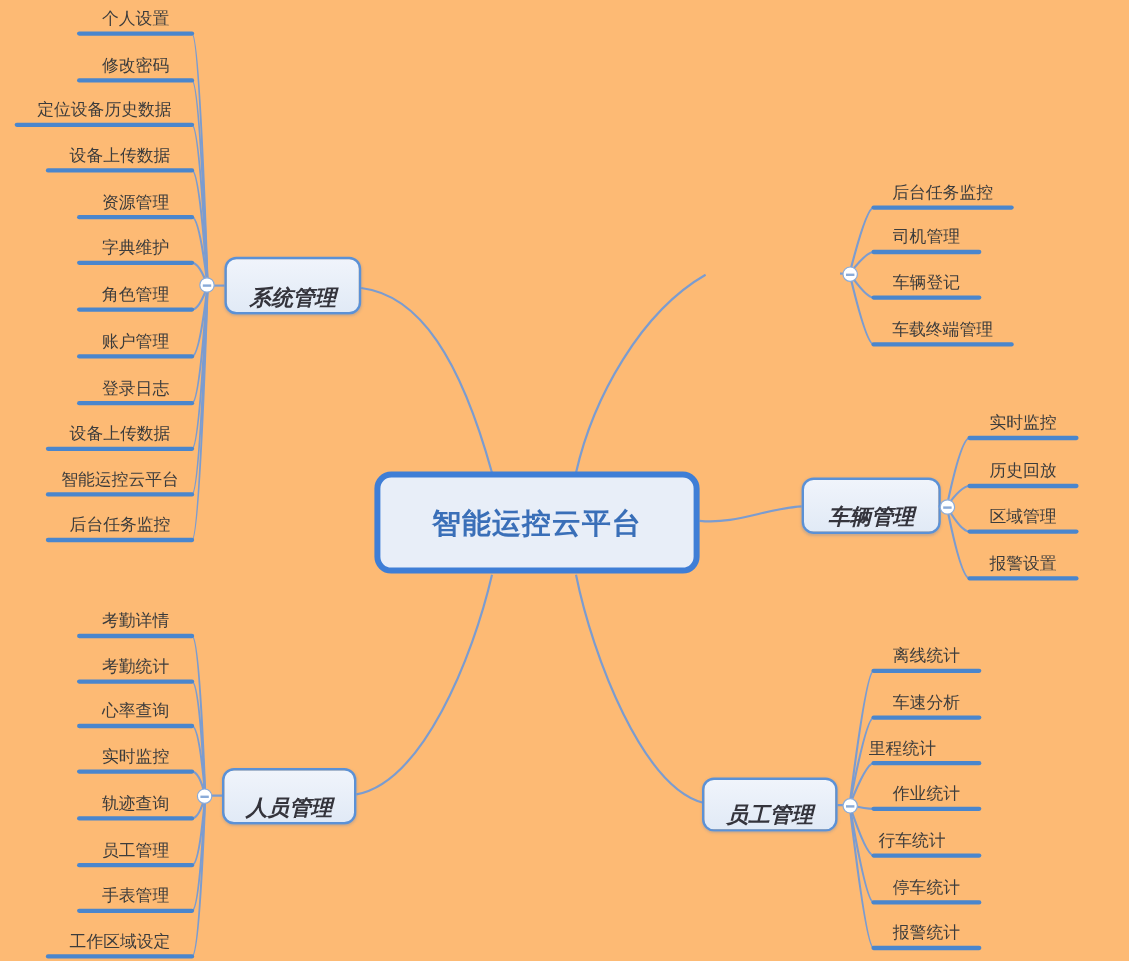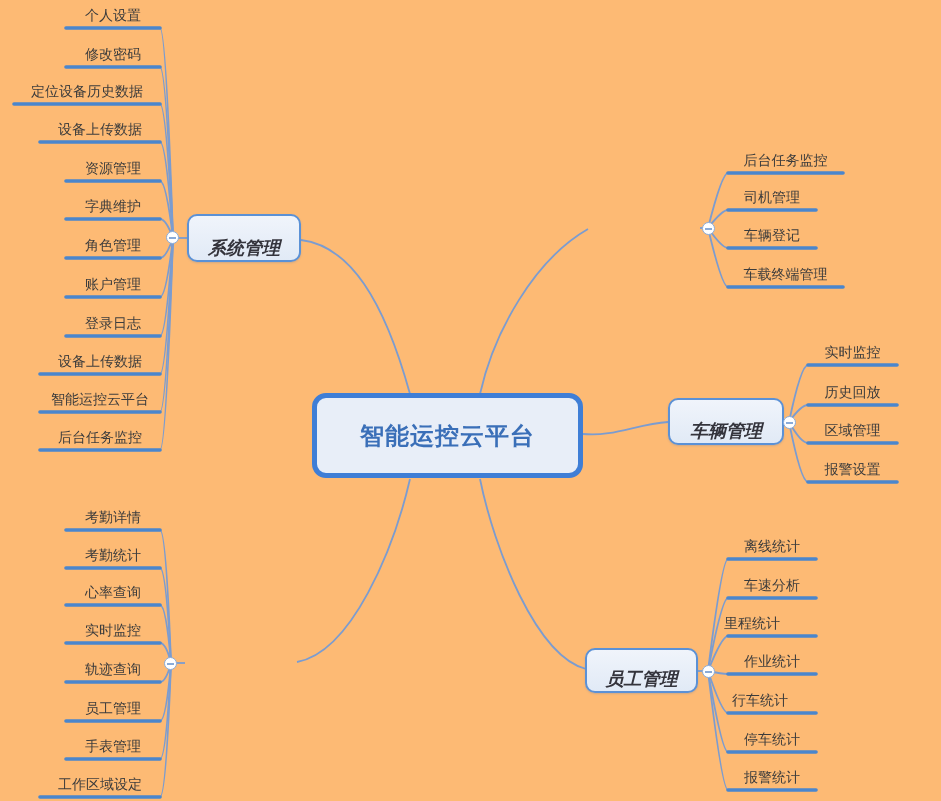--- a/index.html
+++ b/index.html
@@ -167,20 +167,23 @@
 
   <div class="bnode" style="left:187px;top:214px;width:114px;height:48px">
     <span>系统管理</span>
   </div>
   <div class="bnode" style="left:668px;top:398px;width:116px;height:47px">
     <span>车辆管理</span>
   </div>
   <div class="bnode" style="left:585px;top:648px;width:113px;height:45px">
     <span>员工管理</span>
   </div>
+  <div class="bnode" style="left:185px;top:640px;width:112px;height:47px">
+    <span>人员管理</span>
+  </div>
 
   <div class="center">
     <span>智能运控云平台</span>
   </div>
 
   <div class="ctoggle" style="left:166px;top:231px"></div>
   <div class="ctoggle" style="left:702px;top:222px"></div>
   <div class="ctoggle" style="left:783px;top:416px"></div>
   <div class="ctoggle" style="left:702px;top:665px"></div>
   <div class="ctoggle" style="left:164px;top:657px"></div>

